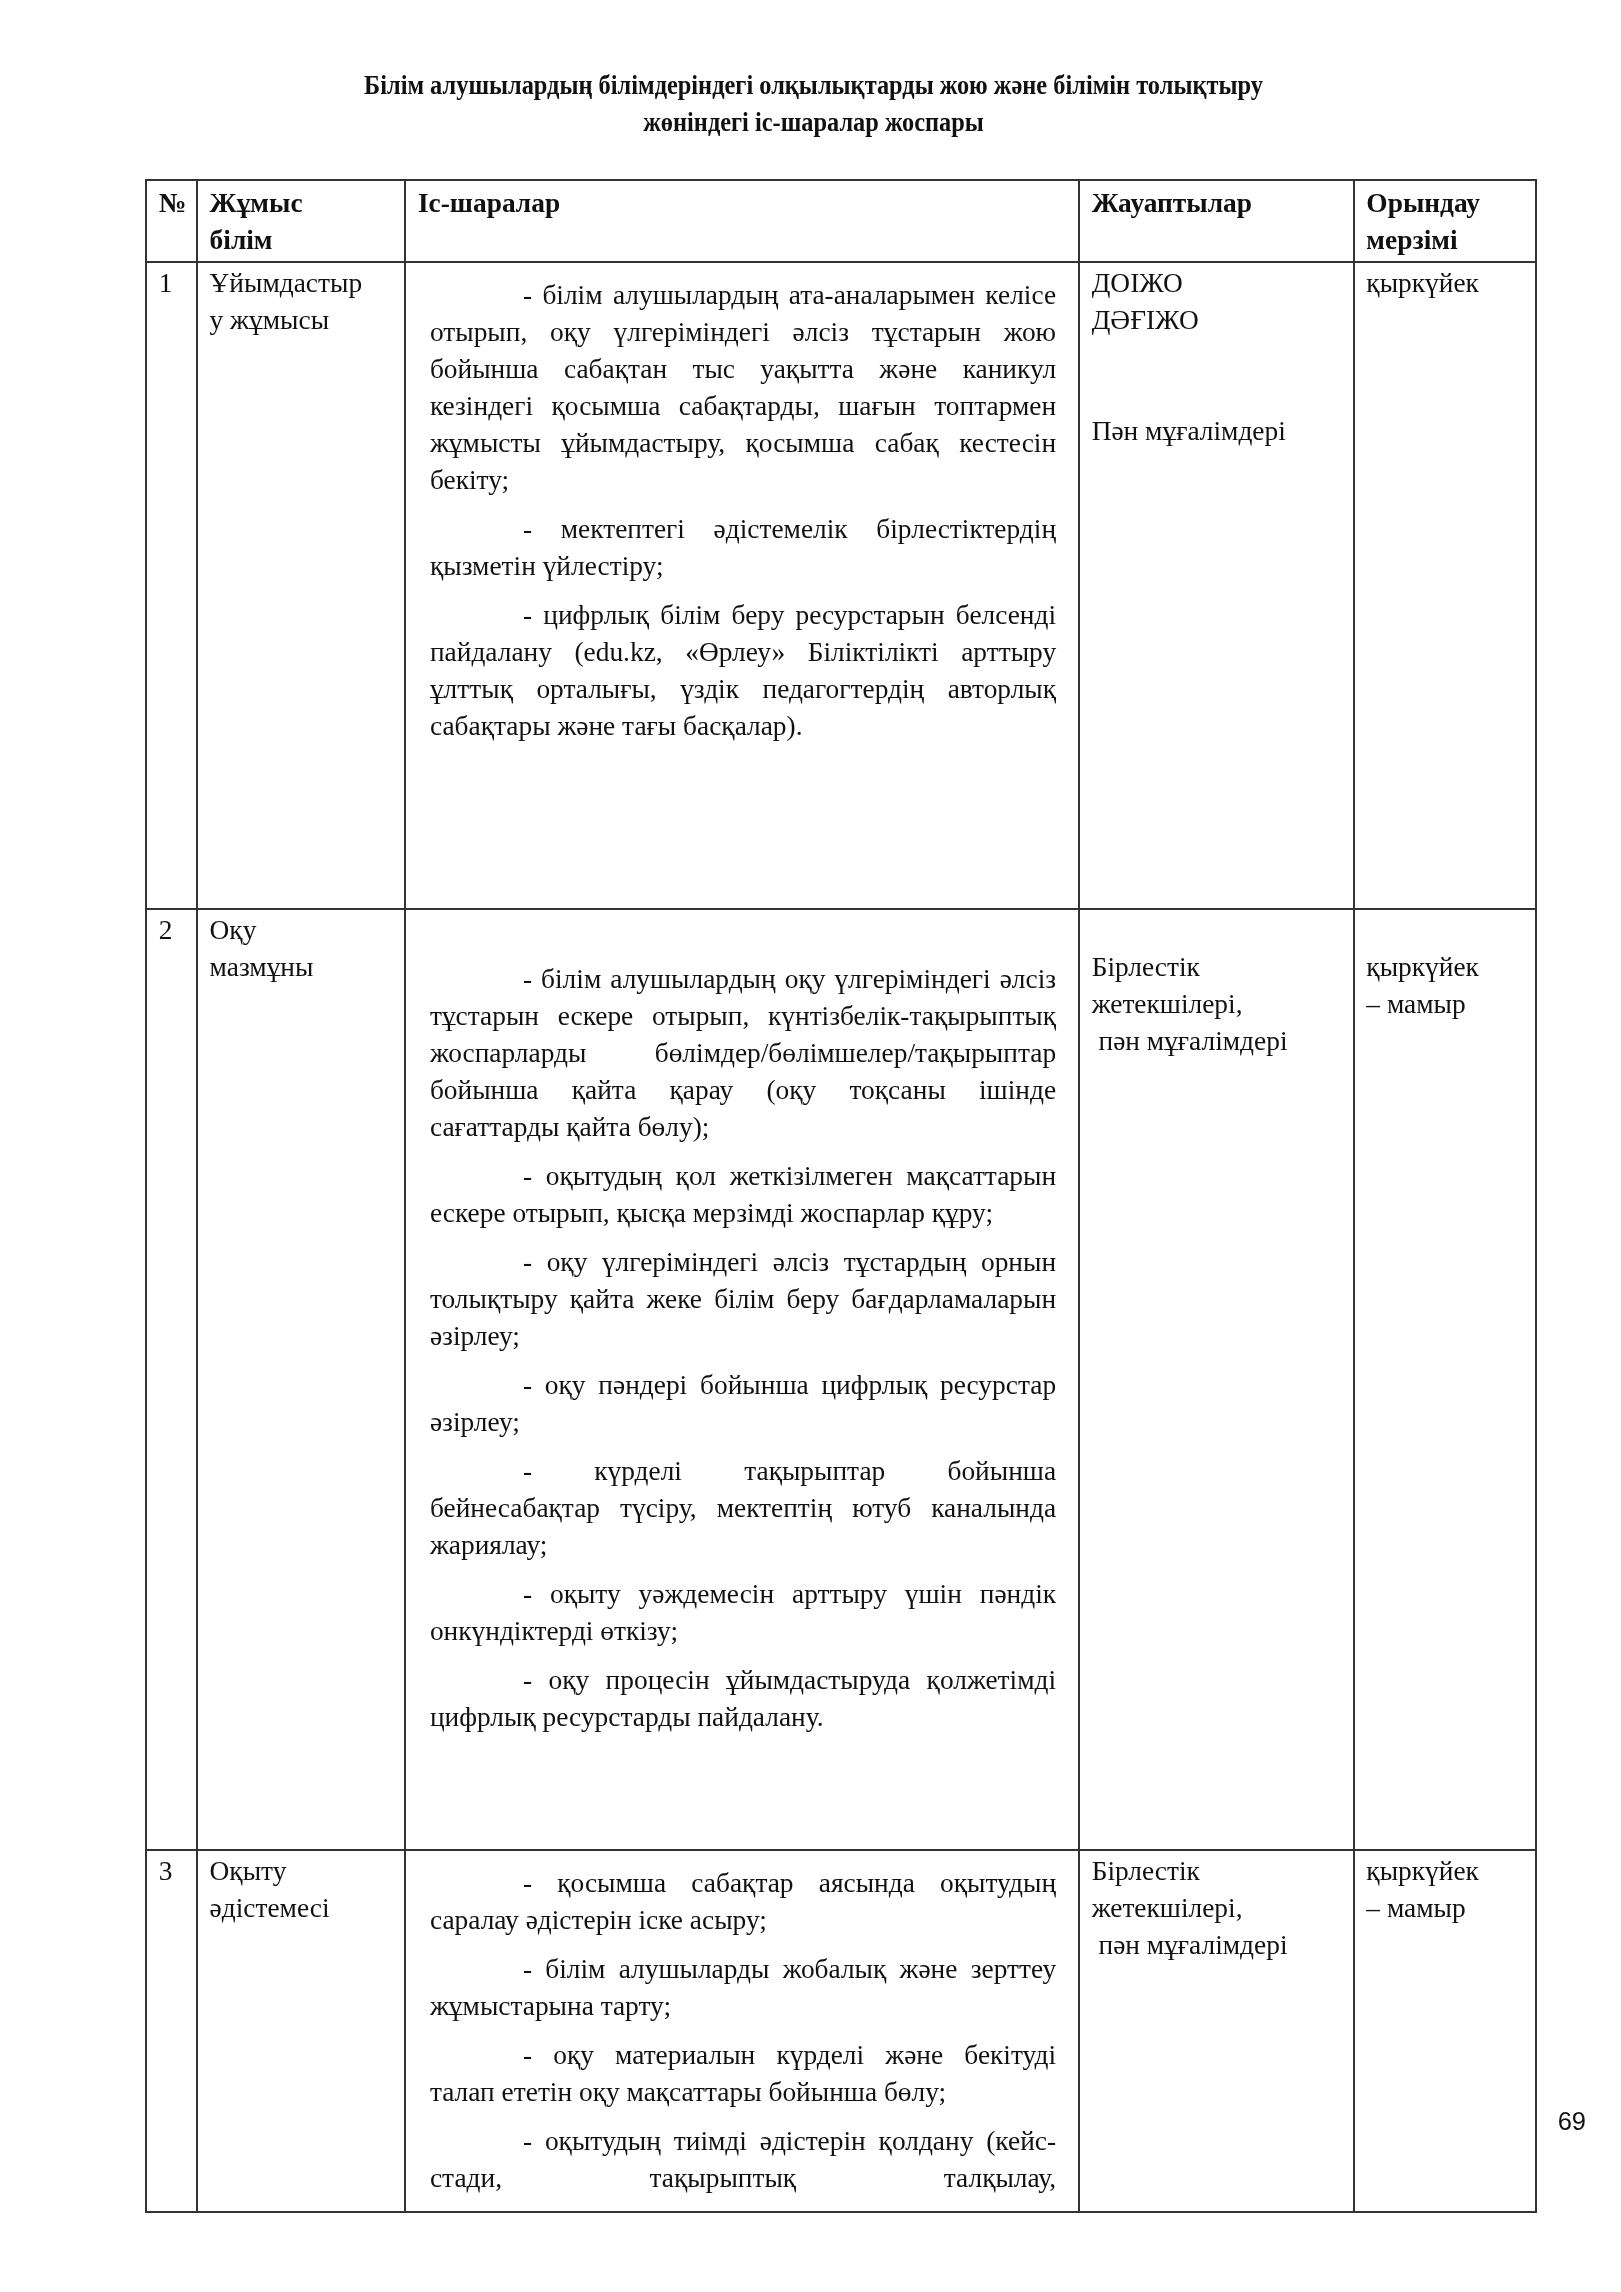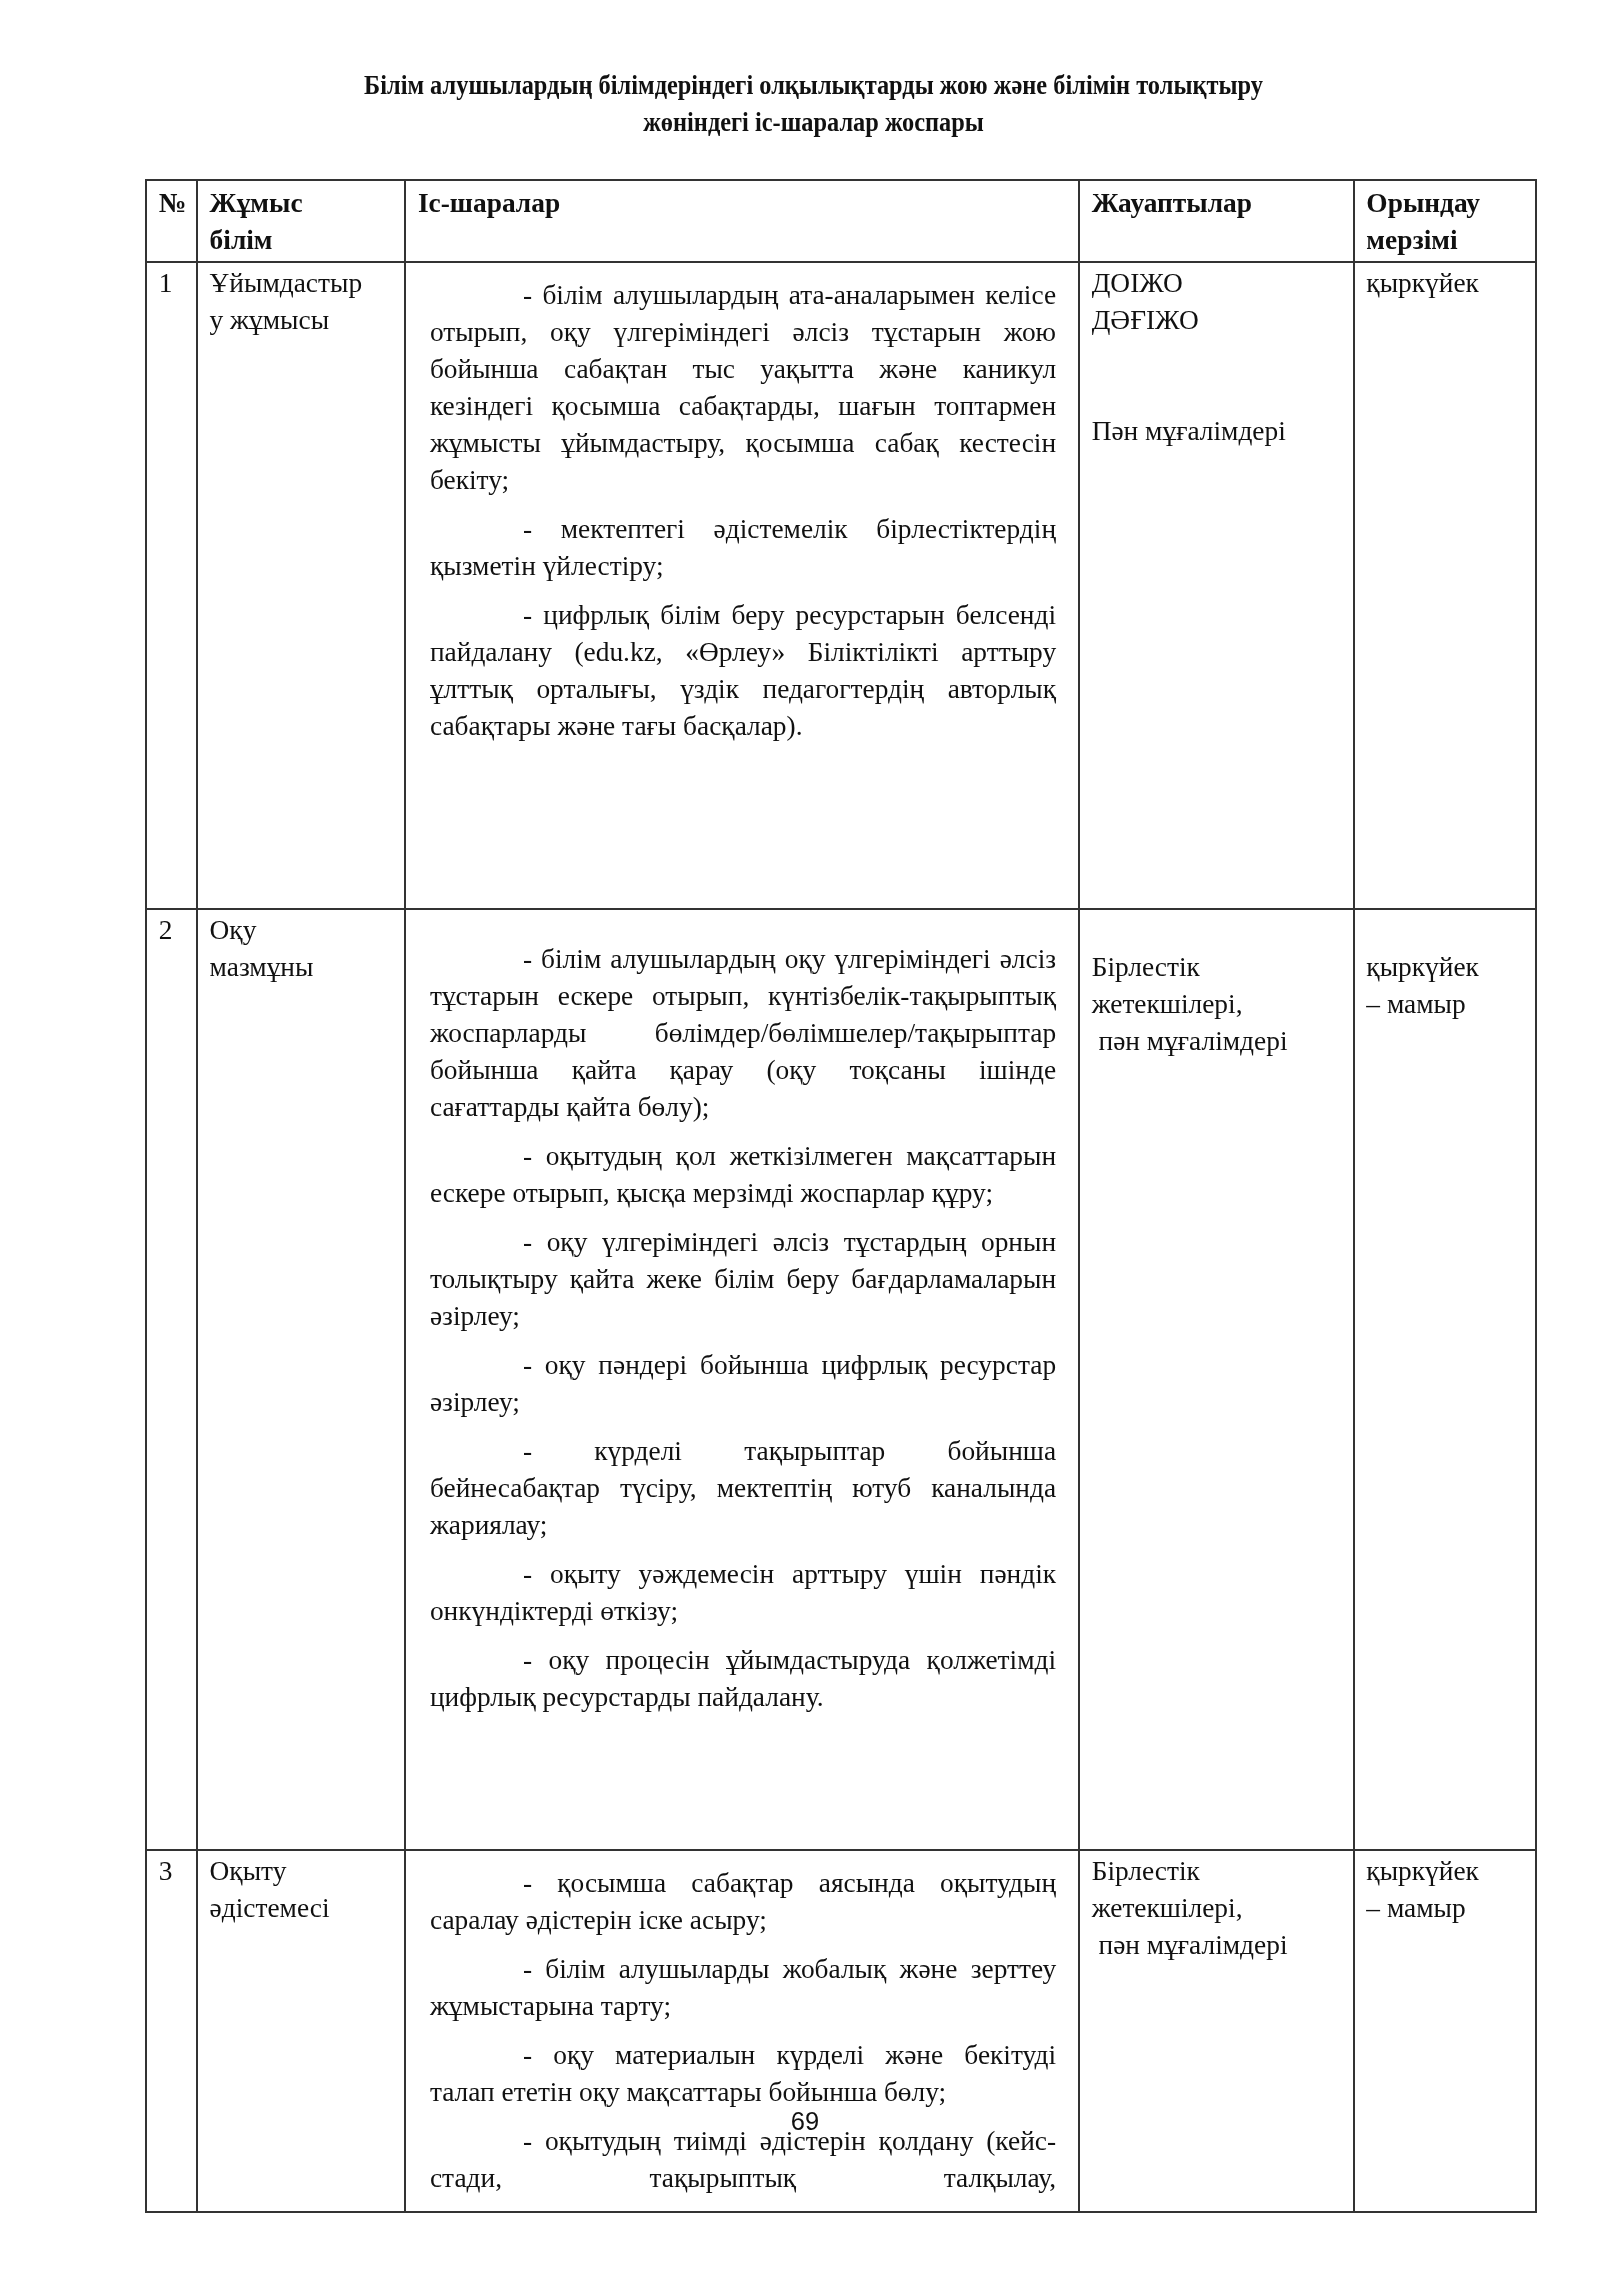--- a/index.html
+++ b/index.html
@@ -26,21 +26,21 @@
     .col-resp { width: 265px; }
     .col-term { width: 176px; }
     .act p { margin: 12px; text-align: justify; text-align-last: left; }
     .act p.item { text-indent: 93px; }
     .resp span, .term span, .dir span { display: block; }
     tr.row-1 { height: 647px; }
     tr.row-2 { height: 941px; }
     tr.row-3 { height: 341px; }
     .gap { height: 37px; }
     .page-number {
-      position: absolute; left: 12px; width: 1586px; top: 2107px; text-align: center;
+      position: absolute; left: 0; width: 1586px; top: 2107px; text-align: right;
       font-family: "Liberation Sans", sans-serif; font-size: 25.5px;
     }
   </style>
 </head>
 <body>
 
 <div class="page-title">
   <span class="line">Білім алушылардың білімдеріндегі олқылықтарды жою және білімін толықтыру</span>
   <span class="line">жөніндегі іс-шаралар жоспары</span>
 </div>
@@ -92,21 +92,21 @@
         <span>қыркүйек</span>
       </td>
     </tr>
 
     <tr class="row-2">
       <td>2</td>
       <td class="dir">
         <span>Оқу</span>
         <span>мазмұны</span>
       </td>
-      <td class="act" style="padding-top:19px;">
+      <td class="act" style="padding-top:39px;">
         <p class="item">- білім алушылардың оқу үлгеріміндегі әлсіз тұстарын ескере отырып, күнтізбелік-тақырыптық жоспарларды бөлімдер/бөлімшелер/тақырыптар бойынша қайта қарау (оқу тоқсаны ішінде сағаттарды қайта бөлу);</p>
         <p class="item">- оқытудың қол жеткізілмеген мақсаттарын ескере отырып, қысқа мерзімді жоспарлар құру;</p>
         <p class="item">- оқу үлгеріміндегі әлсіз тұстардың орнын толықтыру қайта жеке білім беру бағдарламаларын әзірлеу;</p>
         <p class="item">- оқу пәндері бойынша цифрлық ресурстар әзірлеу;</p>
         <p class="item">- күрделі тақырыптар бойынша бейнесабақтар түсіру, мектептің  ютуб каналында жариялау;</p>
         <p class="item">- оқыту уәждемесін  арттыру үшін пәндік онкүндіктерді өткізу;</p>
         <p class="item">- оқу процесін ұйымдастыруда қолжетімді цифрлық ресурстарды пайдалану.</p>
       </td>
       <td class="resp" style="padding-top:39px;">
         <span>Бірлестік</span>

